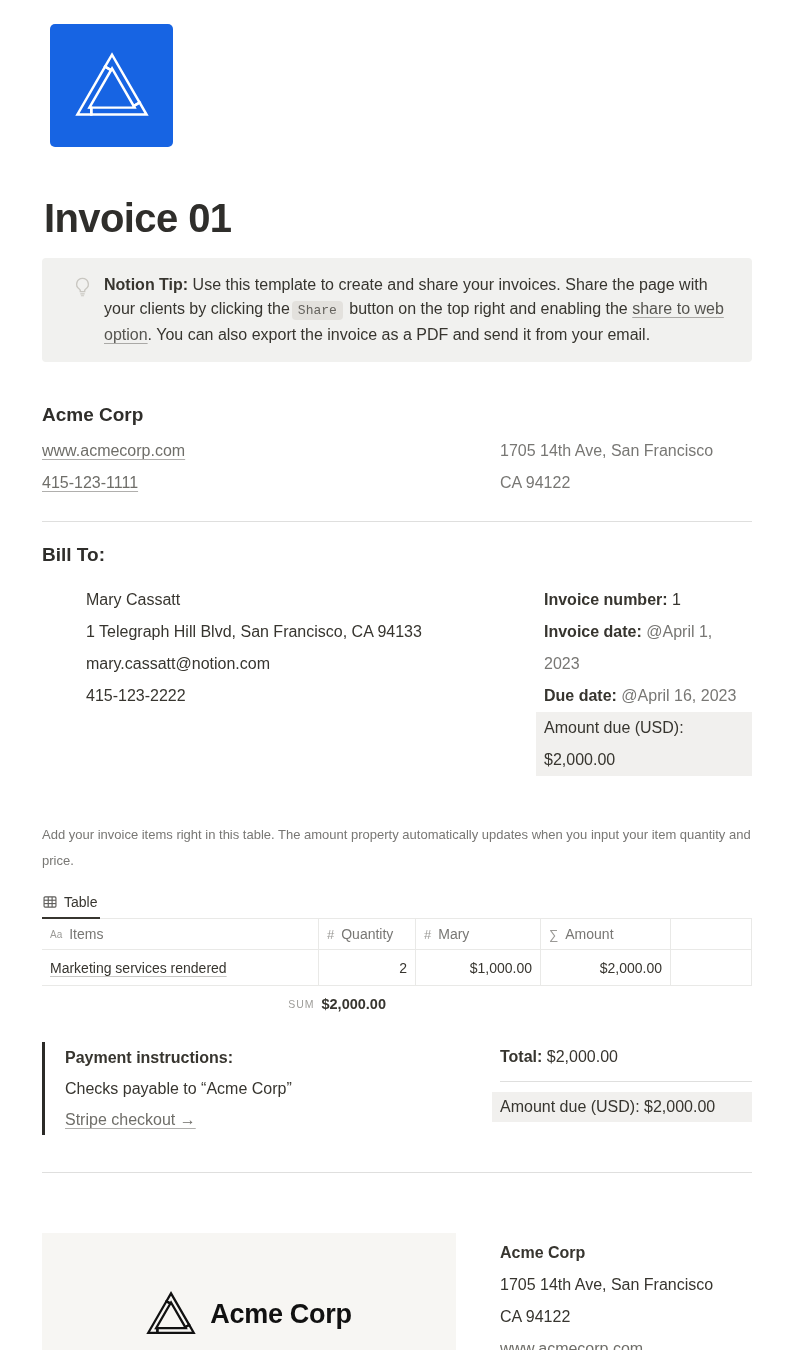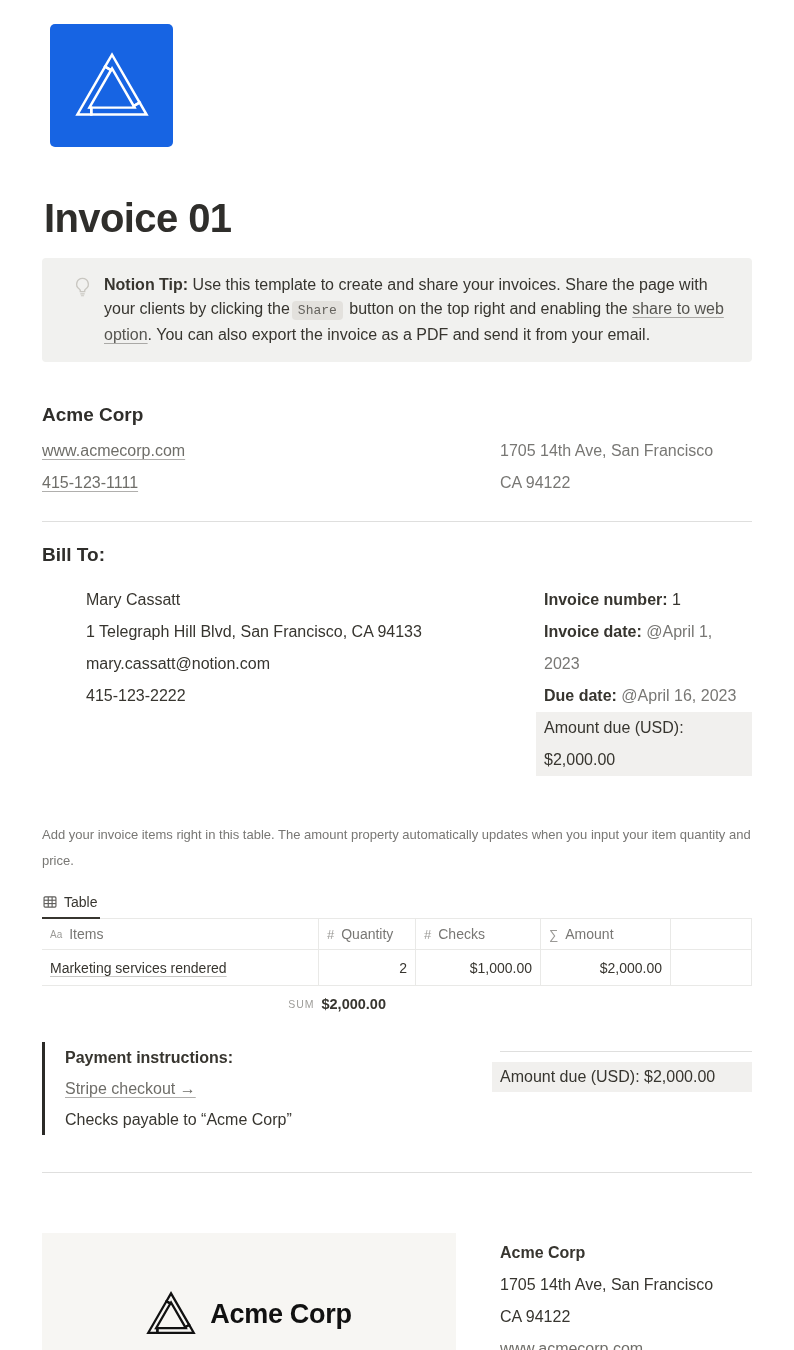--- a/index.html
+++ b/index.html
@@ -219,21 +219,21 @@
       <div class="db-cell c-items">
           <span class="prop-icon aa">Aa</span>
           <span>Items</span>
         </div>
       <div class="db-cell c-qty">
           <span class="prop-icon">#</span>
           <span>Quantity</span>
         </div>
       <div class="db-cell c-price">
           <span class="prop-icon">#</span>
-          <span>Checks</span>
+          <span>Mary</span>
         </div>
       <div class="db-cell c-amount">
           <span class="prop-icon">∑</span>
           <span>Amount</span>
         </div>
       <div class="db-cell c-extra"></div>
     </div>
     <div class="db-row db-body">
       <div class="db-cell c-items">
           <span class="cell-title">Marketing services rendered</span>
@@ -250,24 +250,25 @@
           <span class="calc-label">sum</span>
           <span class="calc-value sum">$2,000.00</span>
         </div>
       <div class="calc-cell c-extra"></div>
     </div>
   </div>
 
   <div class="grid2 payment-grid">
     <div class="quote">
       <div class="row label-b">Payment instructions:</div>
+      <div class="row">Checks payable to “Acme Corp”</div>
       <div class="row"><a class="link">Stripe checkout →</a></div>
-      <div class="row">Checks payable to “Acme Corp”</div>
     </div>
     <div class="pay-right">
+      <div class="row"><span class="label-b">Total:</span><span> $2,000.00</span></div>
       <hr class="pay-divider">
       <div class="row hl-row"><span>Amount due (USD):</span><span> $2,000.00</span></div>
     </div>
   </div>
 
   <hr class="divider" style="margin:37px 0 0;">
 
   <div class="grid2 footer-grid" style="margin-top:60px;">
     <div class="brand-card">
       <svg viewBox="-5 1 110 102">

